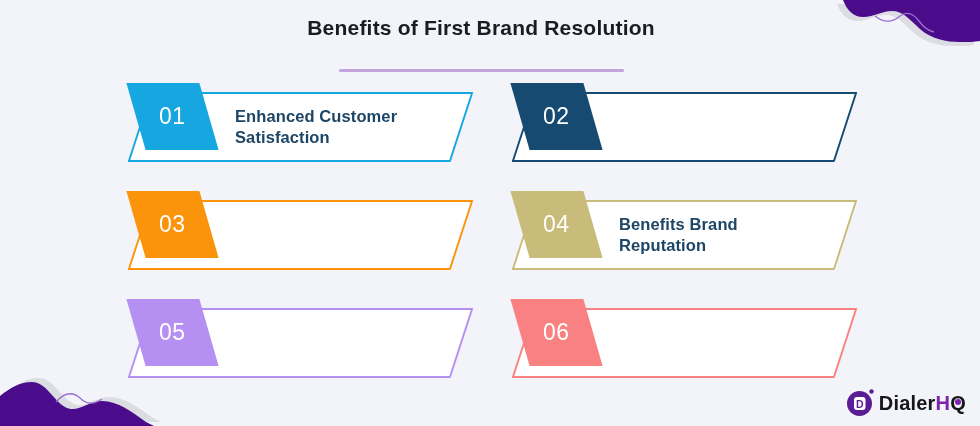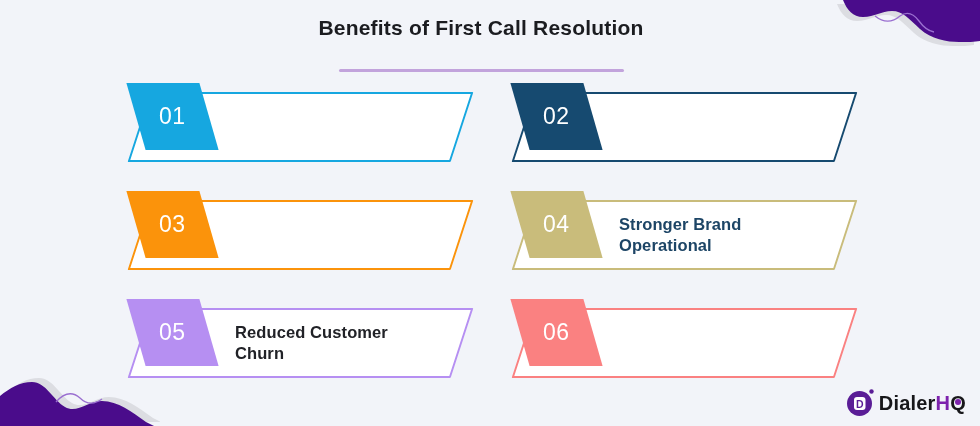--- a/index.html
+++ b/index.html
@@ -72,32 +72,33 @@
     <path d="M40,16 C50,24 58,22 65,16 C72,11 78,13 84,21 C89,28 94,31 99,32" style="fill:none;stroke:var(--blob_line,#9a6fd0);stroke-width:1.3"></path>
   </svg>
 
   <svg class="blob-bl" width="160" height="76" viewBox="0 0 160 76">
     <path d="M0,46 C10,38 20,32 32,32 C46,32 53,50 65,57 C77,64 88,51 102,51 C118,51 132,62 146,72 L154,76 L0,76 Z" transform="translate(7,-4)" style="fill:var(--blob_shadow,#dcdde2)"></path>
     <path d="M0,46 C10,38 20,32 32,32 C46,32 53,50 65,57 C77,64 88,51 102,51 C118,51 132,62 146,72 L154,76 L0,76 Z" style="fill:var(--blob_purple,#4a0c8b)"></path>
     <path d="M56,52 C64,43 72,41 80,48 C86,54 94,55 102,49" style="fill:none;stroke:var(--blob_line,#9a6fd0);stroke-width:1.3"></path>
   </svg>
 
   <div class="header">
-    <h1 class="title">Benefits of First Call Resolution</h1>
+    <h1 class="title">Benefits of First Brand Resolution</h1>
     <br>
     <span class="underline"></span>
   </div>
 
   <div class="grid">
 
     <div class="card" style="--accent: #16a7e0; --text: #1d4566;">
       <div class="card-shape"></div>
       <div class="badge">
         <span class="badge-num">01</span>
       </div>
+      <div class="card-label">Enhanced Customer Satisfaction</div>
     </div>
 
     <div class="card" style="--accent: #164a70; --text: #1d4566;">
       <div class="card-shape"></div>
       <div class="badge">
         <span class="badge-num">02</span>
       </div>
     </div>
 
     <div class="card" style="--accent: #fb930b; --text: #1d4566;">
@@ -105,29 +106,28 @@
       <div class="badge">
         <span class="badge-num">03</span>
       </div>
     </div>
 
     <div class="card" style="--accent: #c9bc7b; --text: #1d4566;">
       <div class="card-shape"></div>
       <div class="badge">
         <span class="badge-num">04</span>
       </div>
-      <div class="card-label">Stronger Brand Operational</div>
+      <div class="card-label">Benefits Brand Reputation</div>
     </div>
 
     <div class="card" style="--accent: #b68ff2; --text: #212227;">
       <div class="card-shape"></div>
       <div class="badge">
         <span class="badge-num">05</span>
       </div>
-      <div class="card-label">Reduced Customer Churn</div>
     </div>
 
     <div class="card" style="--accent: #fa8181; --text: #212227;">
       <div class="card-shape"></div>
       <div class="badge">
         <span class="badge-num">06</span>
       </div>
     </div>
 
   </div>

